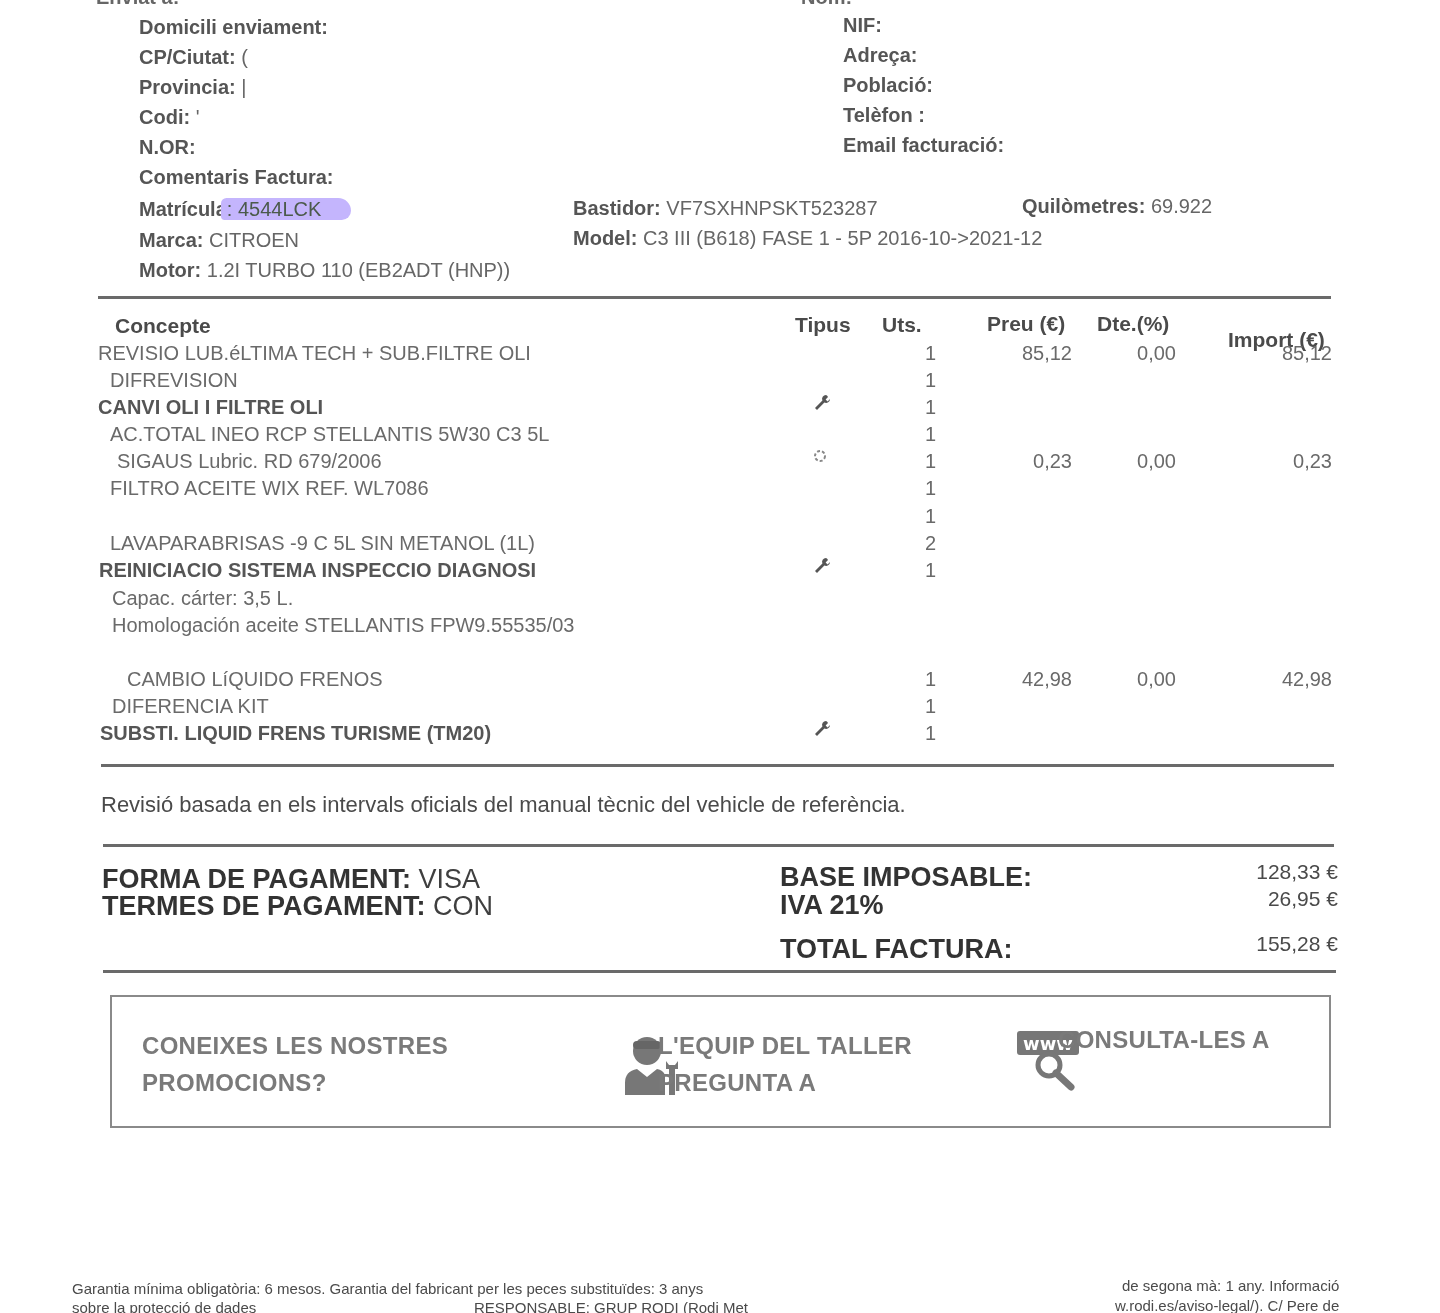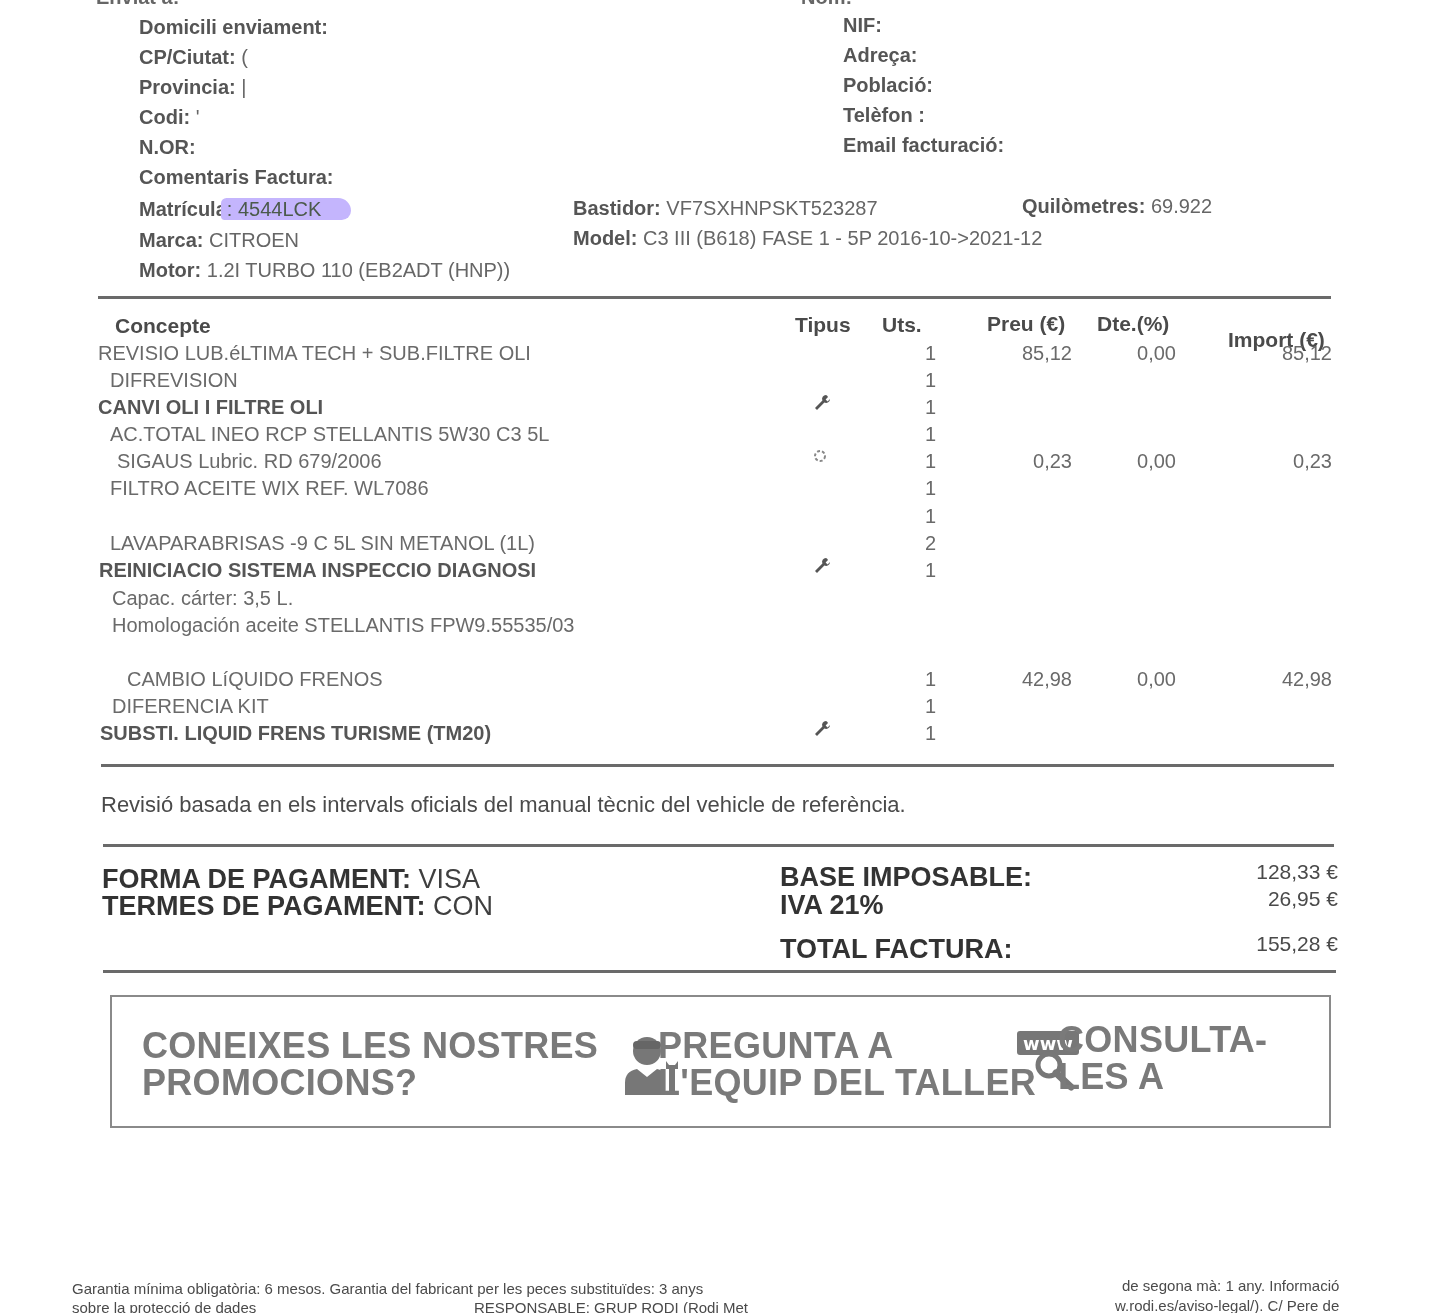--- a/index.html
+++ b/index.html
@@ -19,21 +19,21 @@
   .row .uts { left: 900px; width: 36px; text-align: right; }
   .row .preu { left: 960px; width: 112px; text-align: right; }
   .row .dte { left: 1080px; width: 96px; text-align: right; }
   .row .imp { left: 1200px; width: 132px; text-align: right; }
   .row .tip { left: 812px; width: 30px; text-align: center; }
   .note { position: absolute; top: 792px; left: 101px; font-size: 22px; color: #4a4a4a; }
   .tot { position: absolute; font-size: 27px; color: #3f3f3f; }
   .tot b { font-weight: bold; color: #333; }
   .amt { position: absolute; right: 102px; font-size: 21px; color: #4a4a4a; text-align: right; }
   .promo { position: absolute; left: 110px; top: 995px; width: 1221px; height: 133px; border: 2px solid #8a8a8a; }
-  .ptext { position: absolute; font-size: 36px; font-weight: bold; color: #7a7a7a; line-height: 37px; letter-spacing: 0.3px; }
+  .ptext { position: absolute; font-size: 24px; font-weight: bold; color: #7a7a7a; line-height: 37px; letter-spacing: 0.3px; }
   .foot { position: absolute; font-size: 15px; color: #4a4a4a; }
   svg { display: block; }
 </style>
 </head>
 <body>
 
 <div class="cut">Enviat a:</div>
 <div class="cut" style="left:801px">Nom:</div>
 
 <div class="abs hdr" style="left:96px; top:12px;">
@@ -198,22 +198,22 @@
   <div class="abs" style="left:468px; top:36px;">
     <svg width="58" height="62" viewBox="0 0 58 62">
       <circle cx="24" cy="18" r="14" fill="#777"></circle>
       <rect x="10" y="8" width="28" height="8" rx="4" fill="#666"></rect>
       <path d="M2 62 V50 Q2 38 14 36 L24 44 L34 36 Q40 37 42 42 V62 Z" fill="#777"></path>
       <rect x="46" y="34" width="6" height="28" fill="#777"></rect>
       <path d="M43 28 v8 h12 v-8 l-3 4 h-6 z" fill="#777"></path>
     </svg>
   </div>
   <div class="ptext" style="left:546px; top:30px;">
+    <div>L'EQUIP DEL TALLER</div>
     <div>PREGUNTA A</div>
-    <div>L'EQUIP DEL TALLER</div>
   </div>
   <div class="abs" style="left:860px; top:32px;">
     <svg width="66" height="62" viewBox="0 0 66 62">
       <rect x="2" y="2" width="62" height="24" rx="3" fill="#777"></rect>
       <text x="33" y="21" font-size="18" font-weight="bold" fill="#fff" text-anchor="middle" font-family="DejaVu Sans, sans-serif">www</text>
       <circle cx="34" cy="36" r="11" fill="#fff" stroke="#777" stroke-width="5"></circle>
       <line x1="41" y1="44" x2="56" y2="58" stroke="#777" stroke-width="7" stroke-linecap="round"></line>
     </svg>
   </div>
   <div class="ptext" style="left:946px; top:24px;">

